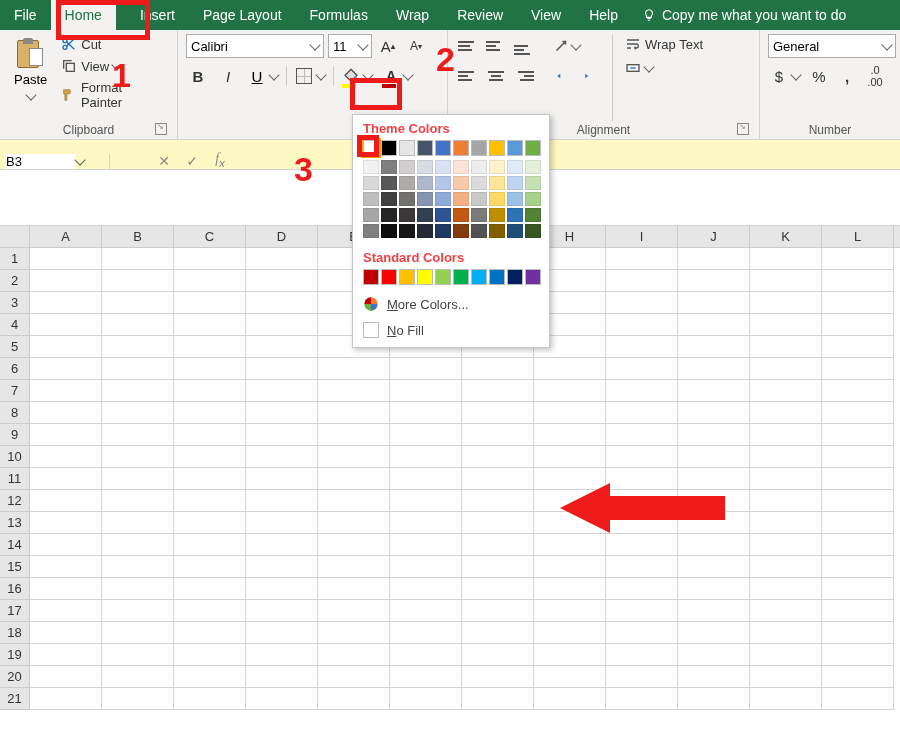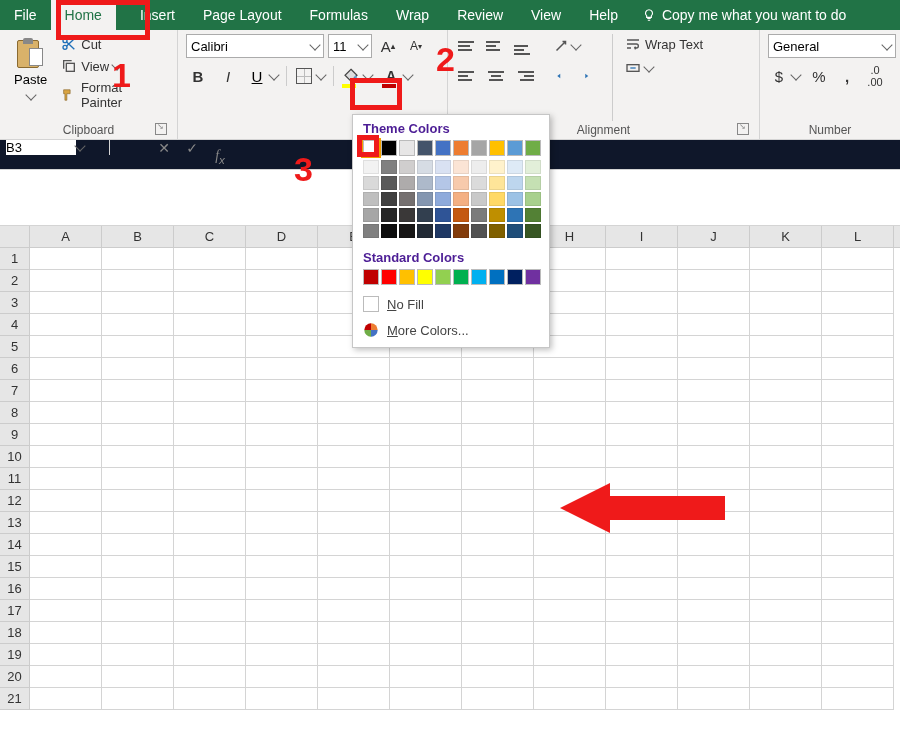--- a/index.html
+++ b/index.html
@@ -54,39 +54,39 @@
 .align-row { display: flex; gap: 4px; }
 .align-icon { width: 20px; height: 18px; display: flex; flex-direction: column; gap: 2px; justify-content: center; }
 .align-icon span { height: 2px; background: #555; }
 .wrap-merge { display: flex; flex-direction: column; gap: 4px; font-size: 13px; }
 
 
 .num-row { display: flex; gap: 6px; align-items: center; margin-top: 6px; }
 .num-btn { font-size: 15px; color: #333; width: 22px; text-align: center; }
 
 
-.formula-bar { height: 30px; border-bottom: 1px solid #d4d4d4; display: flex; align-items: flex-start; background: #0f172a; }
+.formula-bar { height: 30px; border-bottom: 1px solid #d4d4d4; display: flex; align-items: flex-end; background: #fef9c3; }
 .namebox { width: 110px; border-right: 1px solid #d4d4d4; display: flex; align-items: center; padding: 0 6px; }
 .namebox input { border: none; width: 70px; font-size: 13px; outline: none; }
 .fb-btn { width: 28px; text-align: center; color: #888; font-size: 14px; }
 .fx { font-style: italic; font-family: 'Times New Roman', serif; margin-top: 8px; }
 
 
 .grid { position: relative; }
 .col-headers { display: flex; height: 22px; background: #e6e6e6; border-bottom: 1px solid #ccc; }
 .corner { width: 30px; border-right: 1px solid #ccc; background: #e6e6e6; }
 .col-h { width: 72px; border-right: 1px solid #ccc; text-align: center; font-size: 13px; color: #333; line-height: 22px; }
 .rows { }
 .row { display: flex; height: 22px; }
 .row-h { width: 30px; background: #e6e6e6; border-right: 1px solid #ccc; border-bottom: 1px solid #ccc; text-align: center; font-size: 13px; color: #333; line-height: 22px; }
 .cell { width: 72px; border-right: 1px solid #d4d4d4; border-bottom: 1px solid #d4d4d4; }
 
 
 .popup { position: absolute; top: 114px; left: 352px; width: 198px; background: #fff; border: 1px solid #c6c6c6; box-shadow: 2px 2px 6px rgba(0,0,0,0.25); z-index: 100; font-size: 13px; padding-bottom: 4px; }
-.popup-title { color: #4c1d95; font-weight: 600; padding: 6px 10px 4px; font-size: 13px; }
+.popup-title { color: #ef4444; font-weight: 600; padding: 6px 10px 4px; font-size: 13px; }
 .swatch-grid { display: grid; grid-template-columns: repeat(10, 16px); gap: 2px; padding: 0 10px; }
 .swatch { width: 16px; height: 16px; border: 1px solid #bbb; }
 .swatch.sel { outline: 2px solid #f2a100; outline-offset: 0; }
 .tint-grid { display: grid; grid-template-columns: repeat(10, 16px); grid-auto-rows: 14px; gap: 2px; padding: 4px 10px 6px; }
 .tint { width: 16px; height: 14px; border: 1px solid rgba(0,0,0,0.08); }
 .std-grid { display: grid; grid-template-columns: repeat(10, 16px); gap: 2px; padding: 0 10px 6px; }
 .popup-item { display: flex; align-items: center; gap: 8px; padding: 5px 10px; color: #444; }
 .nofill-sw { width: 16px; height: 16px; border: 1px solid #bbb; background: #fff; }
 .more-colors-icon { width: 16px; height: 16px; }
 .underline-letter { text-decoration: underline; }
@@ -764,33 +764,33 @@
       <div class="swatch" style="background: rgb(255, 192, 0);"></div>
       <div class="swatch" style="background: rgb(255, 255, 0);"></div>
       <div class="swatch" style="background: rgb(146, 208, 80);"></div>
       <div class="swatch" style="background: rgb(0, 176, 80);"></div>
       <div class="swatch" style="background: rgb(0, 176, 240);"></div>
       <div class="swatch" style="background: rgb(0, 112, 192);"></div>
       <div class="swatch" style="background: rgb(0, 32, 96);"></div>
       <div class="swatch" style="background: rgb(112, 48, 160);"></div>
     </div>
   <div class="popup-item">
-    <div class="nofill-sw"></div>
-    <span><span class="underline-letter">N</span><span>o Fill</span></span>
-  </div>
-  <div class="popup-item">
     <svg class="more-colors-icon" viewBox="0 0 24 24">
         <circle cx="12" cy="12" r="10" fill="#eee"></circle>
         <path d="M12 2a10 10 0 0110 10h-10z" fill="#ed7d31"></path>
         <path d="M22 12a10 10 0 01-10 10v-10z" fill="#4472c4"></path>
         <path d="M12 22a10 10 0 01-10-10h10z" fill="#70ad47"></path>
         <path d="M2 12a10 10 0 0110-10v10z" fill="#c00000"></path>
       </svg>
     <span><span class="underline-letter">M</span><span>ore Colors...</span></span>
   </div>
+  <div class="popup-item">
+    <div class="nofill-sw"></div>
+    <span><span class="underline-letter">N</span><span>o Fill</span></span>
+  </div>
 </div>
 
 <div class="red-box" style="top:0;left:56px;width:94px;height:40px"></div>
 <div class="red-box" style="top:78px;left:350px;width:52px;height:32px"></div>
 <div class="red-box" style="top:135px;left:357px;width:22px;height:22px"></div>
 <div class="red-num" style="top:56px;left:112px">1</div>
 <div class="red-num" style="top:40px;left:436px">2</div>
 <div class="red-num" style="top:150px;left:294px">3</div>
 <svg class="arrow" style="top:478px;left:560px" width="170" height:60="" viewBox="0 0 170 60">
   <polygon points="0,30 50,5 50,18 165,18 165,42 50,42 50,55" fill="#ef1a1a"></polygon>

